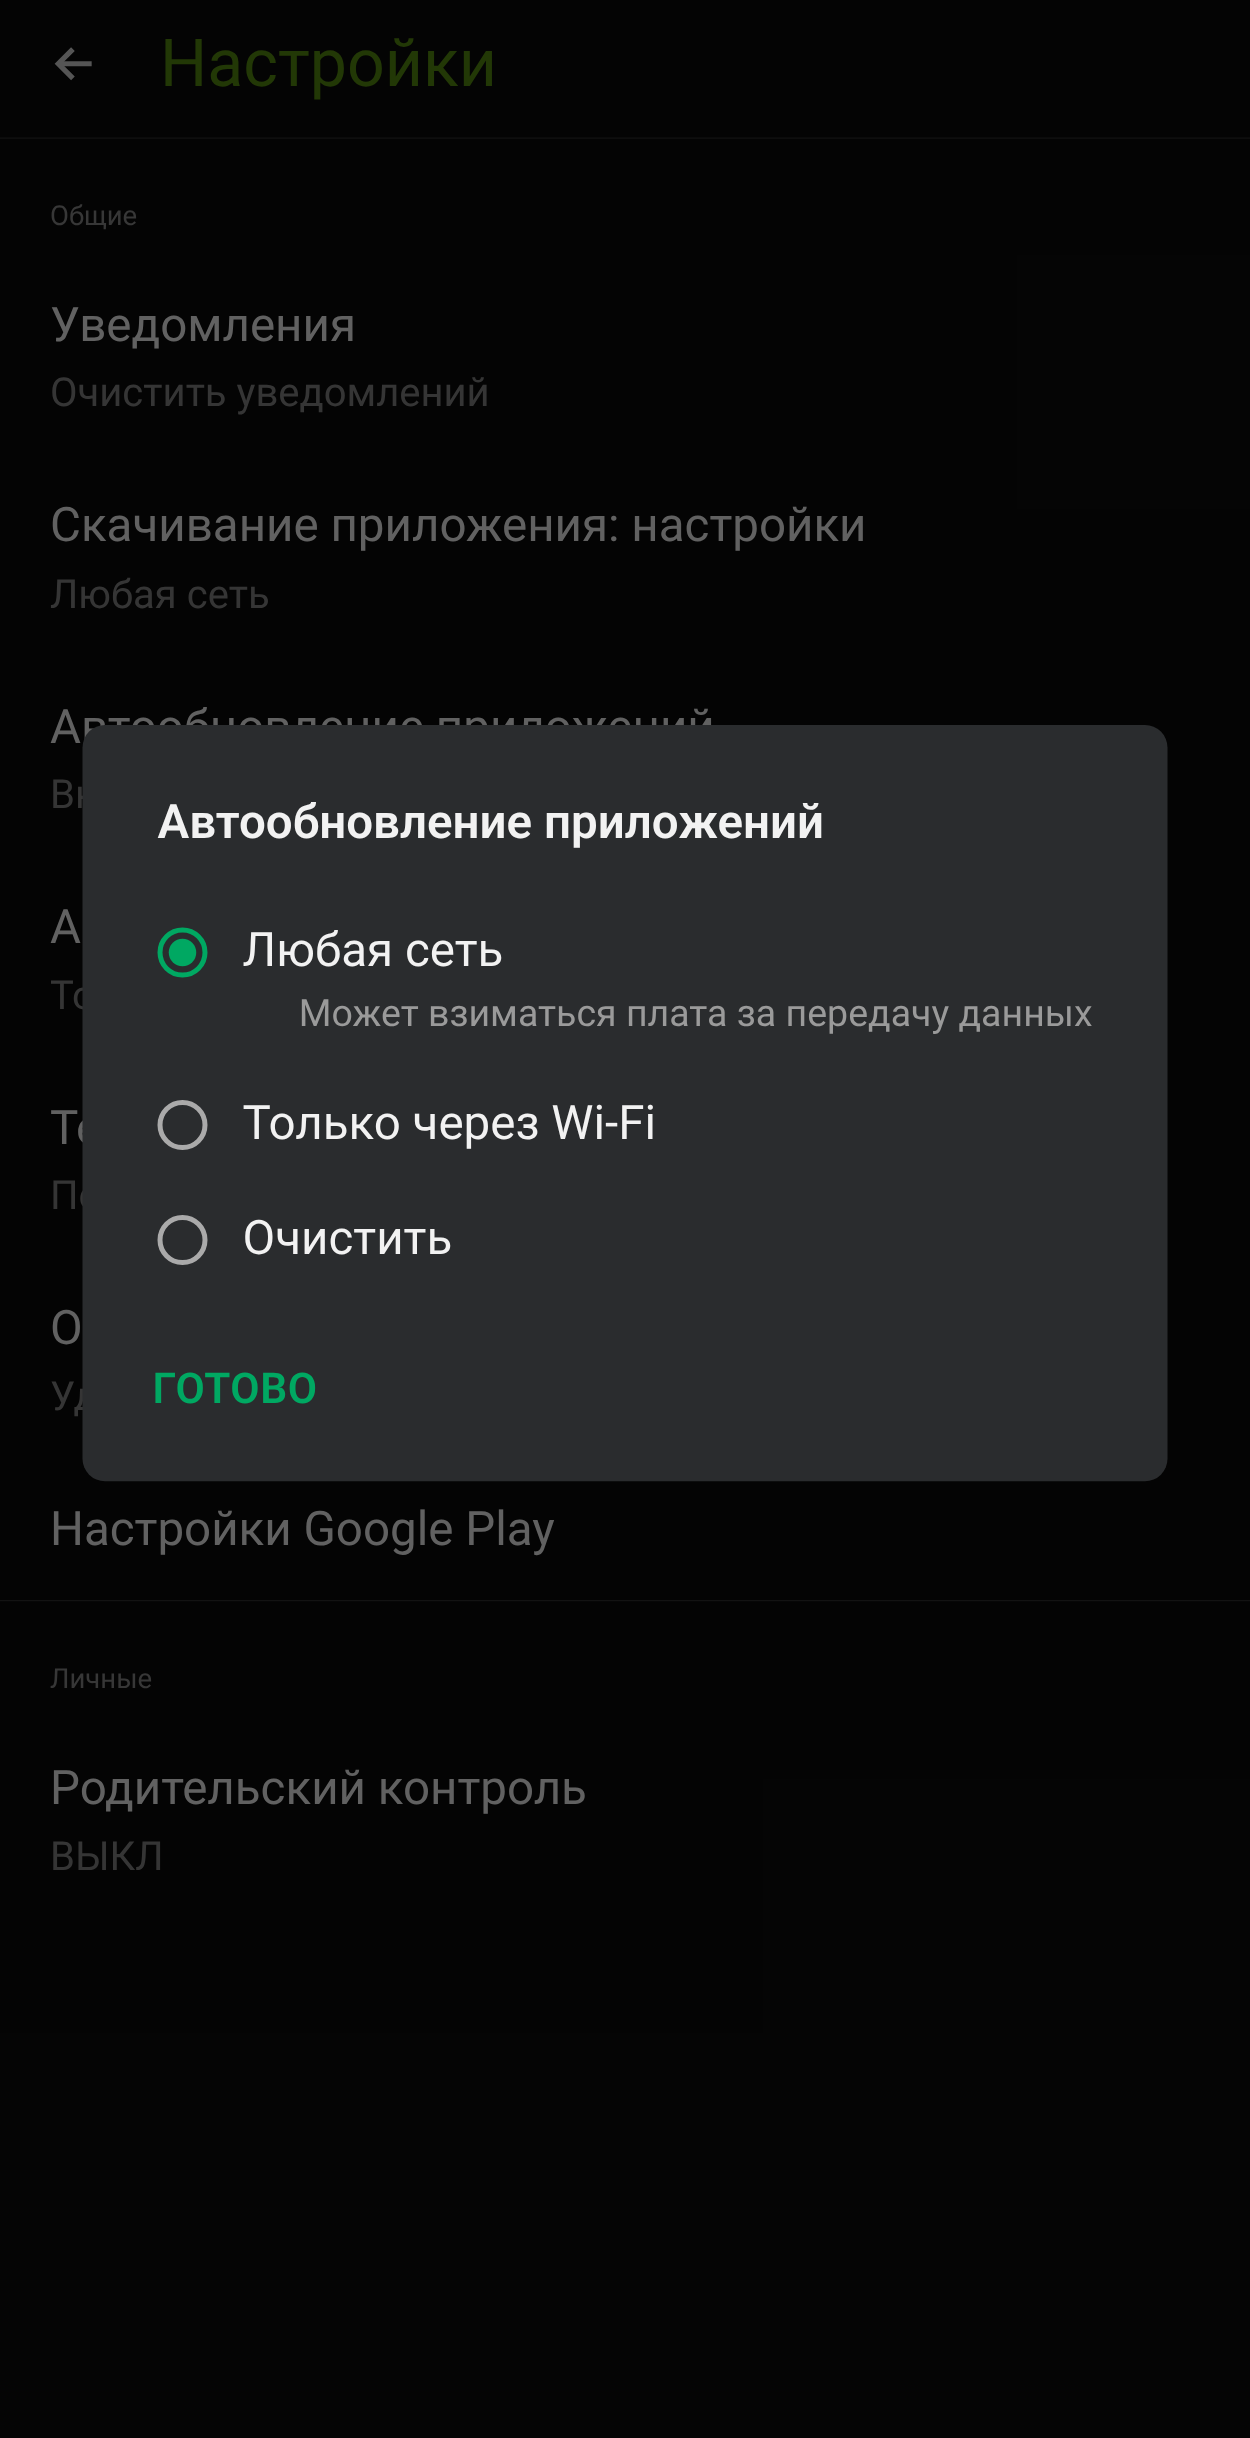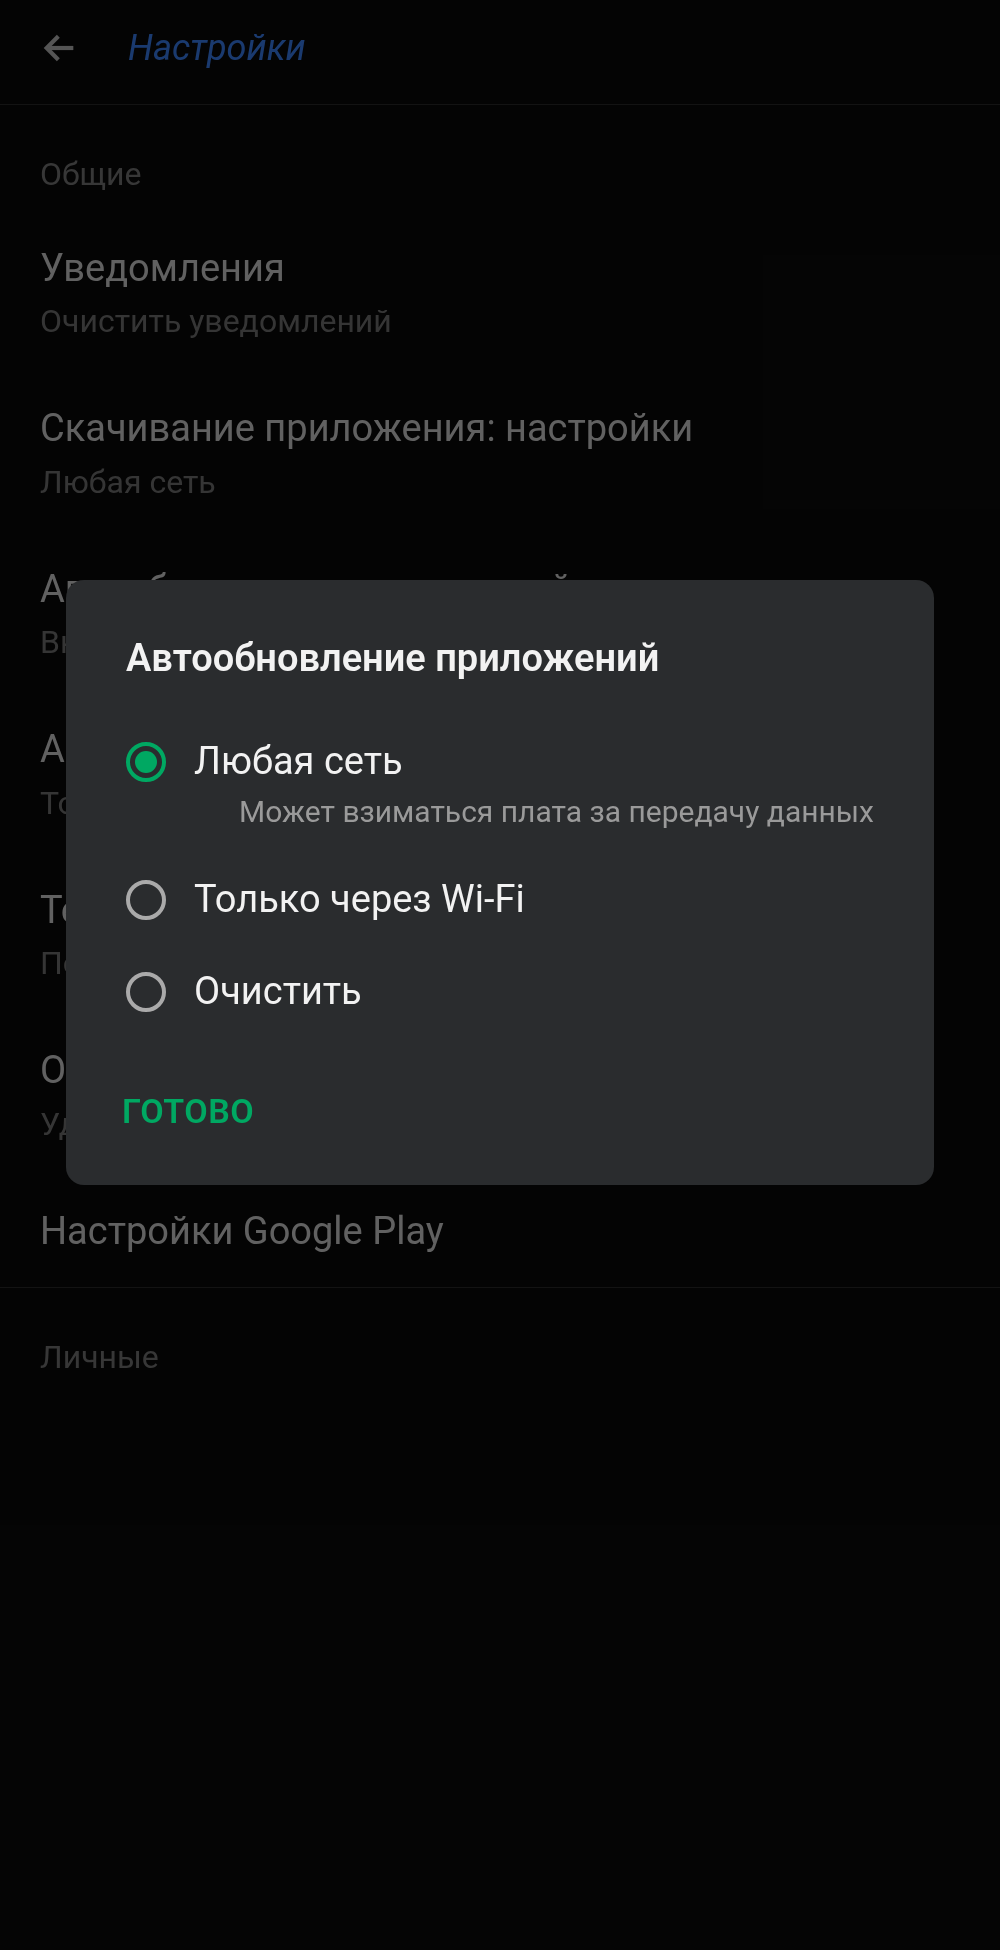--- a/index.html
+++ b/index.html
@@ -21,29 +21,29 @@
     padding: 20px 32px 28px 32px;
   }
   .appbar .back {
     width: 56px; height: 56px;
     display: flex; align-items: center; justify-content: center;
     margin-right: 40px;
     cursor: pointer;
   }
   .appbar .back svg { width: 40px; height: 40px; stroke: #bdbdbd; fill: none; stroke-width: 2.5; }
   .appbar .title {
-    font-size: 36px; color: #3b82f6; font-weight: 400; font-style: italic;
+    font-size: 53px; color: #4d7c0f; font-weight: 400;
   }
   .divider {
     height: 1px; background: #2a2a2a; width: 100%;
   }
 
   .section-header {
     padding: 50px 40px 20px 40px;
-    color: #7a7a7a; font-size: 32px;
+    color: #7a7a7a; font-size: 22px;
   }
 
   .setting {
     padding: 30px 40px 30px 40px;
   }
   .setting .t {
     font-size: 38px; color: #d8d8d8; line-height: 1.35;
   }
   .setting .s {
     font-size: 32px; color: #777; line-height: 1.35;
@@ -168,20 +168,24 @@
   </div>
 
   <div class="setting">
     <div class="t">Настройки Google Play</div>
   </div>
 
   <div class="divider"></div>
 
   <div class="section-header">Личные</div>
 
+  <div class="setting">
+    <div class="t">Родительский контроль</div>
+    <div class="s">ВЫКЛ</div>
+  </div>
 
 </div>
 
 <div class="scrim"></div>
 
 <div class="dialog">
   <div class="dialog-title">Автообновление приложений</div>
 
   <div class="options">
 

